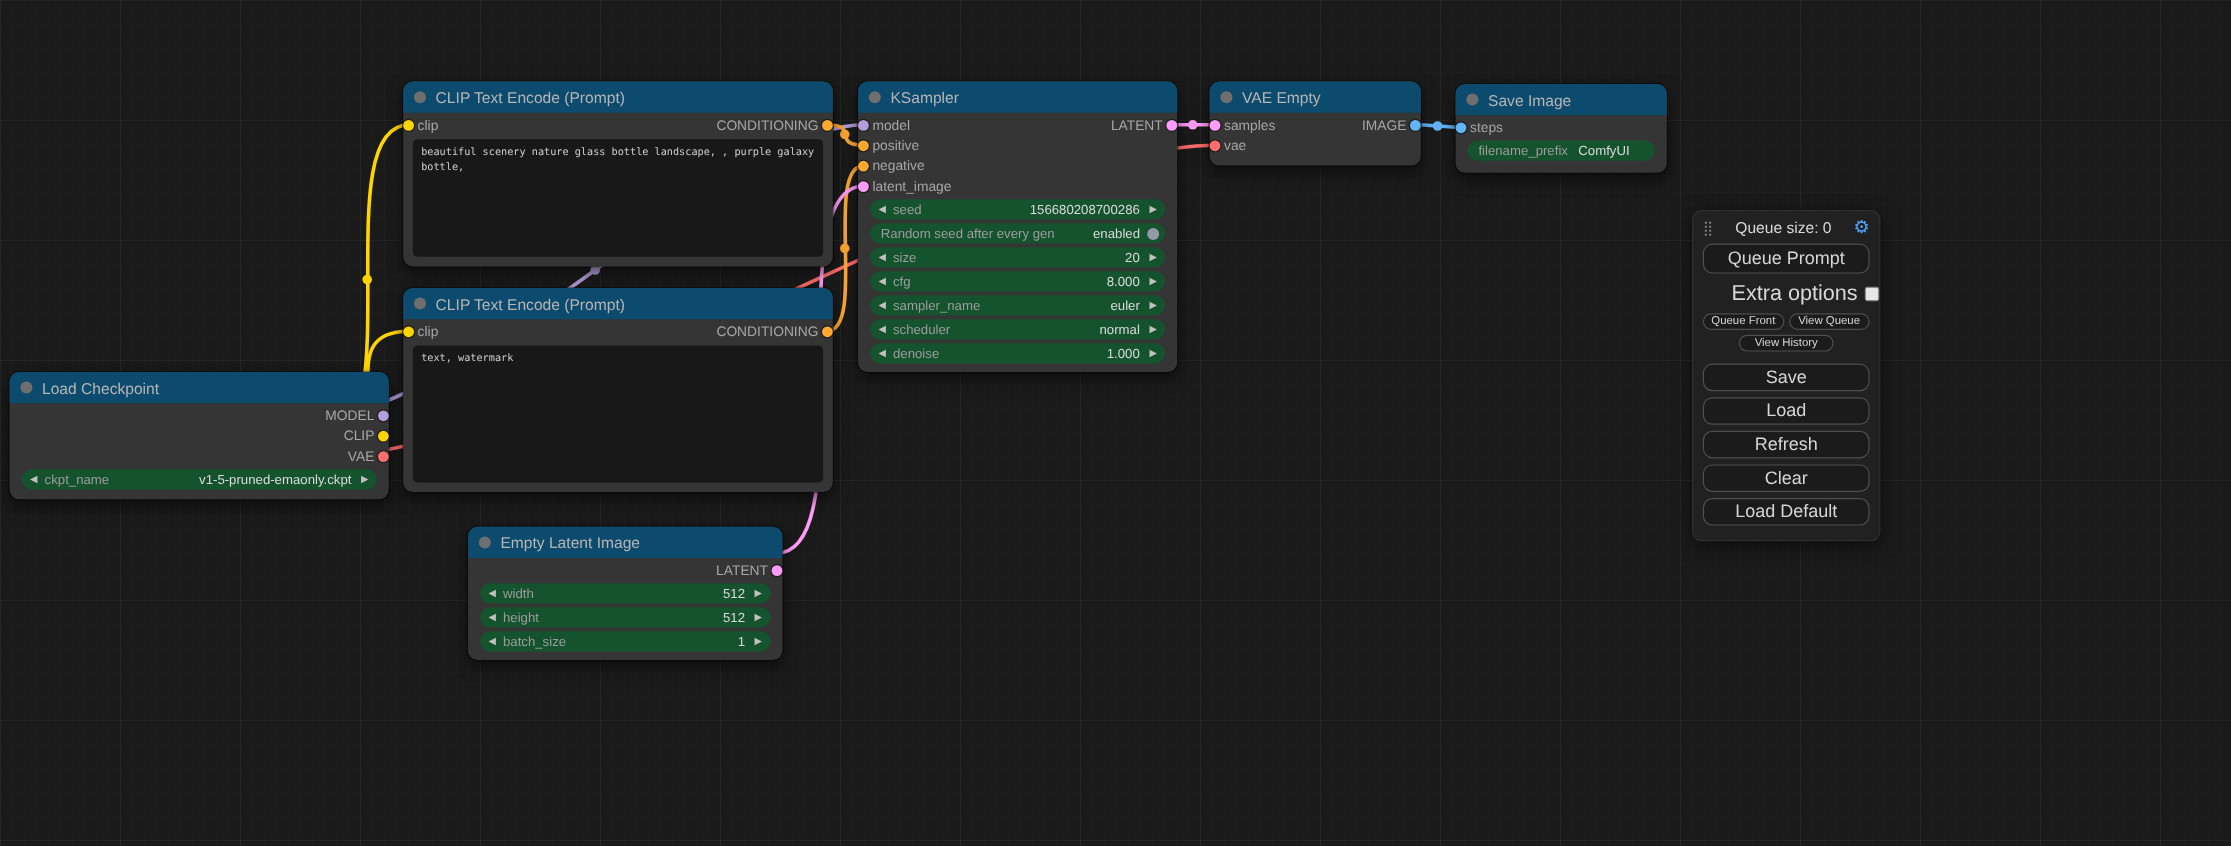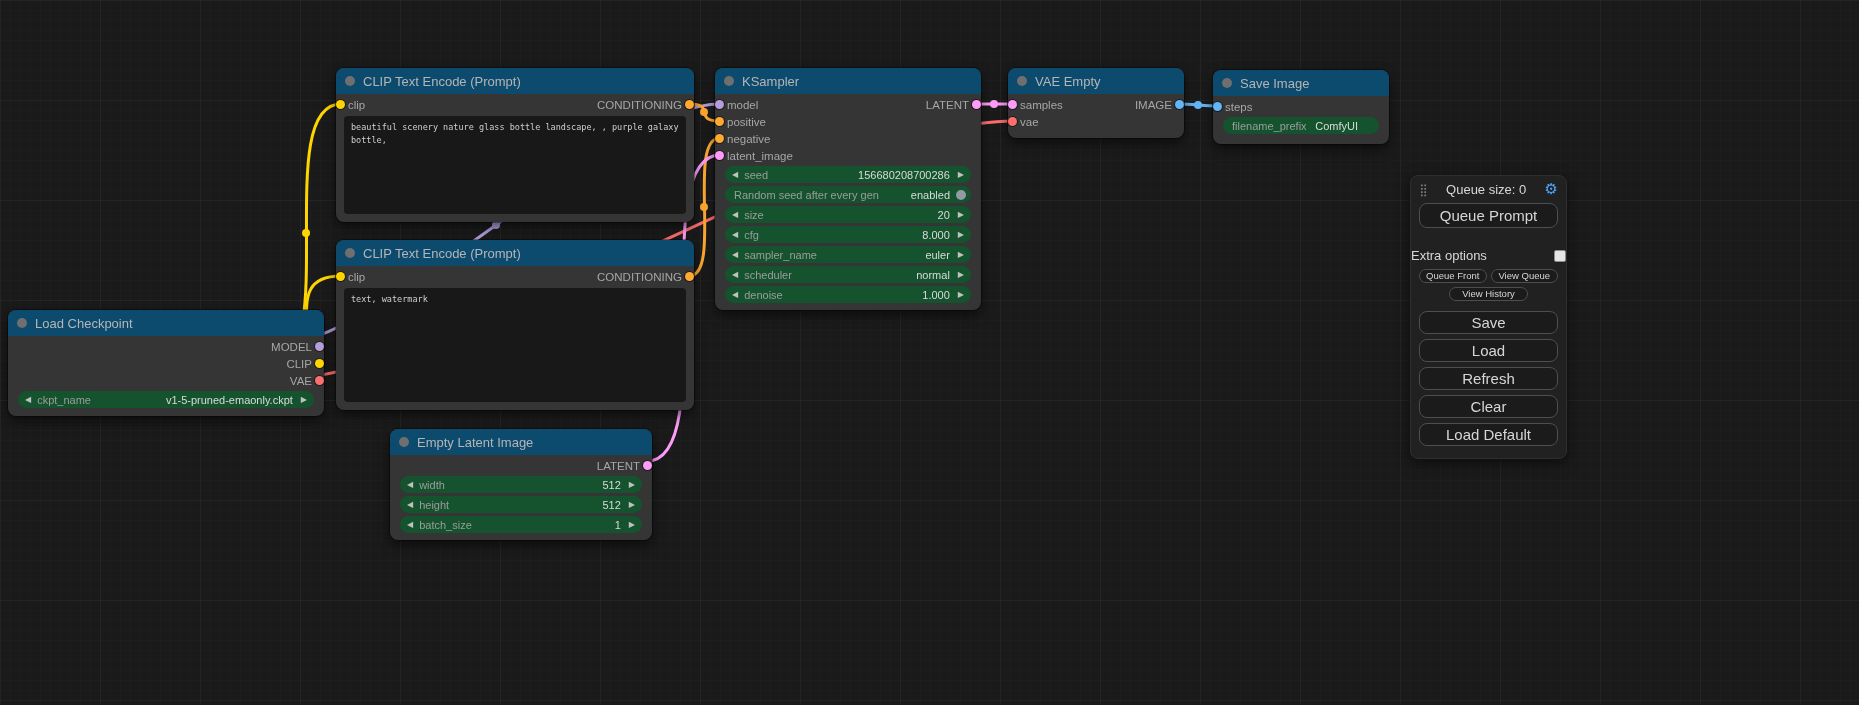--- a/index.html
+++ b/index.html
@@ -110,21 +110,21 @@
     appearance: none;
     background: #1b1b1b;
     border: 1px solid #4e4e4e;
     border-radius: 8px;
     color: #d6d6d6;
     font-family: "Liberation Sans", sans-serif;
     cursor: pointer;
     text-align: center;
   }
   .qp-big { width: calc(100% - 16px); margin: 4px 8px 6px; height: 25px; font-size: 15px; }
-  .qp-extra { display: flex; justify-content: space-between; align-items: center; gap: 6px; font-size: 13px; margin: 20px 0 6px; }
+  .qp-extra { display: flex; justify-content: flex-end; align-items: center; gap: 6px; font-size: 18px; margin: 6px 0 6px; }
   .qp-checkbox { width: 12px; height: 12px; background: #e6e6e6; border: 1px solid #8a8a8a; border-radius: 2px; cursor: pointer; }
   .qp-row { display: flex; gap: 4px; margin: 0 8px 4px; }
   .qp-row.center { justify-content: center; }
   .qp-small { flex: 1; height: 14px; font-size: 9.5px; border-radius: 8px; padding: 0 6px; line-height: 1; }
   .qp-row.center .qp-small { flex: 0 0 auto; padding: 0 12px; }
   .qp-med { width: calc(100% - 16px); margin: 0 8px 5px; height: 23px; font-size: 15px; }
   .qp-med.first { margin-top: 10px; }
 </style>
 </head>
 <body>
@@ -207,21 +207,21 @@
       <div class="iorow">
         <span class="port pin" style="background: rgb(255, 213, 0);"></span>
         <span class="ilabel">clip</span>
         <span class="olabel">CONDITIONING</span>
         <span class="port pout" style="background: rgb(255, 169, 49);"></span>
       </div>
       <div class="ntext" style="height:114px">text, watermark</div>
     </div>
   </div>
 
-  <div class="node" style="left:390px;top:429px;width:262px;height:111px">
+  <div class="node" style="left:390px;top:439px;width:262px;height:111px">
     <div class="ntitle">
       <span class="tdot" style="background: rgb(111, 111, 111);"></span>
       <span class="ttext">Empty Latent Image</span>
     </div>
     <div class="nbody">
       <div class="iorow">
         <span class="olabel">LATENT</span>
         <span class="port pout" style="background: rgb(255, 156, 249);"></span>
       </div>
       <div class="wgroup">

